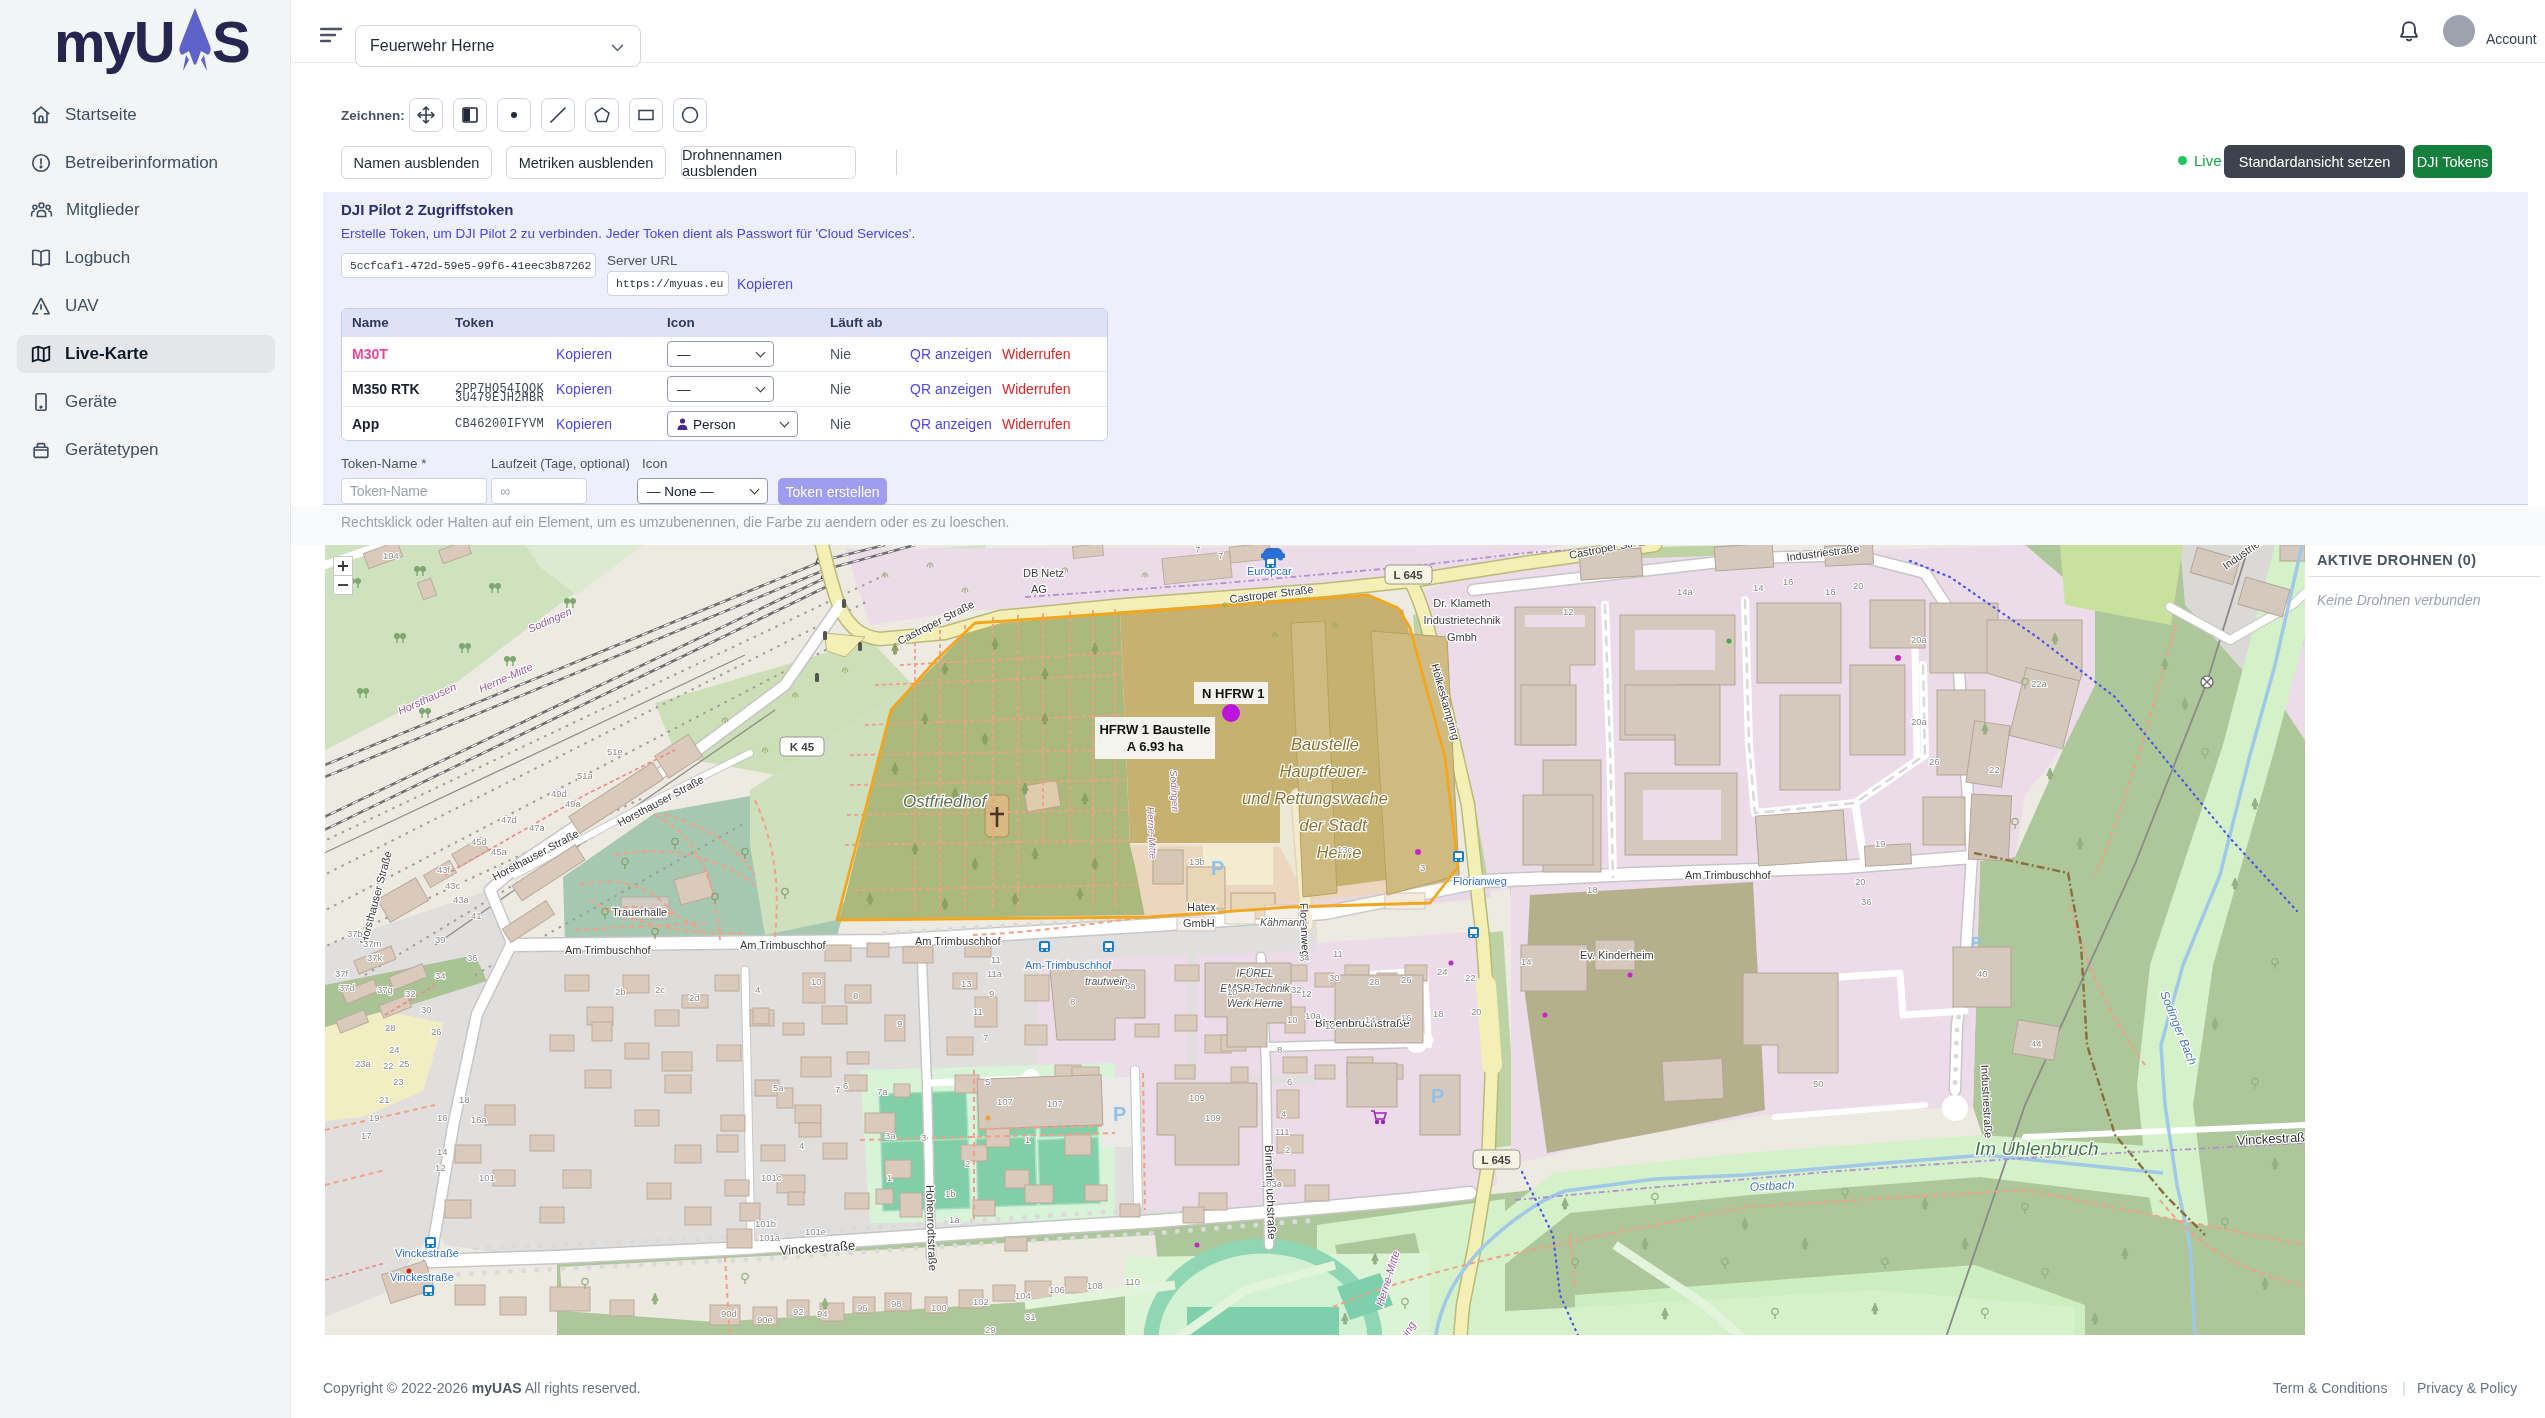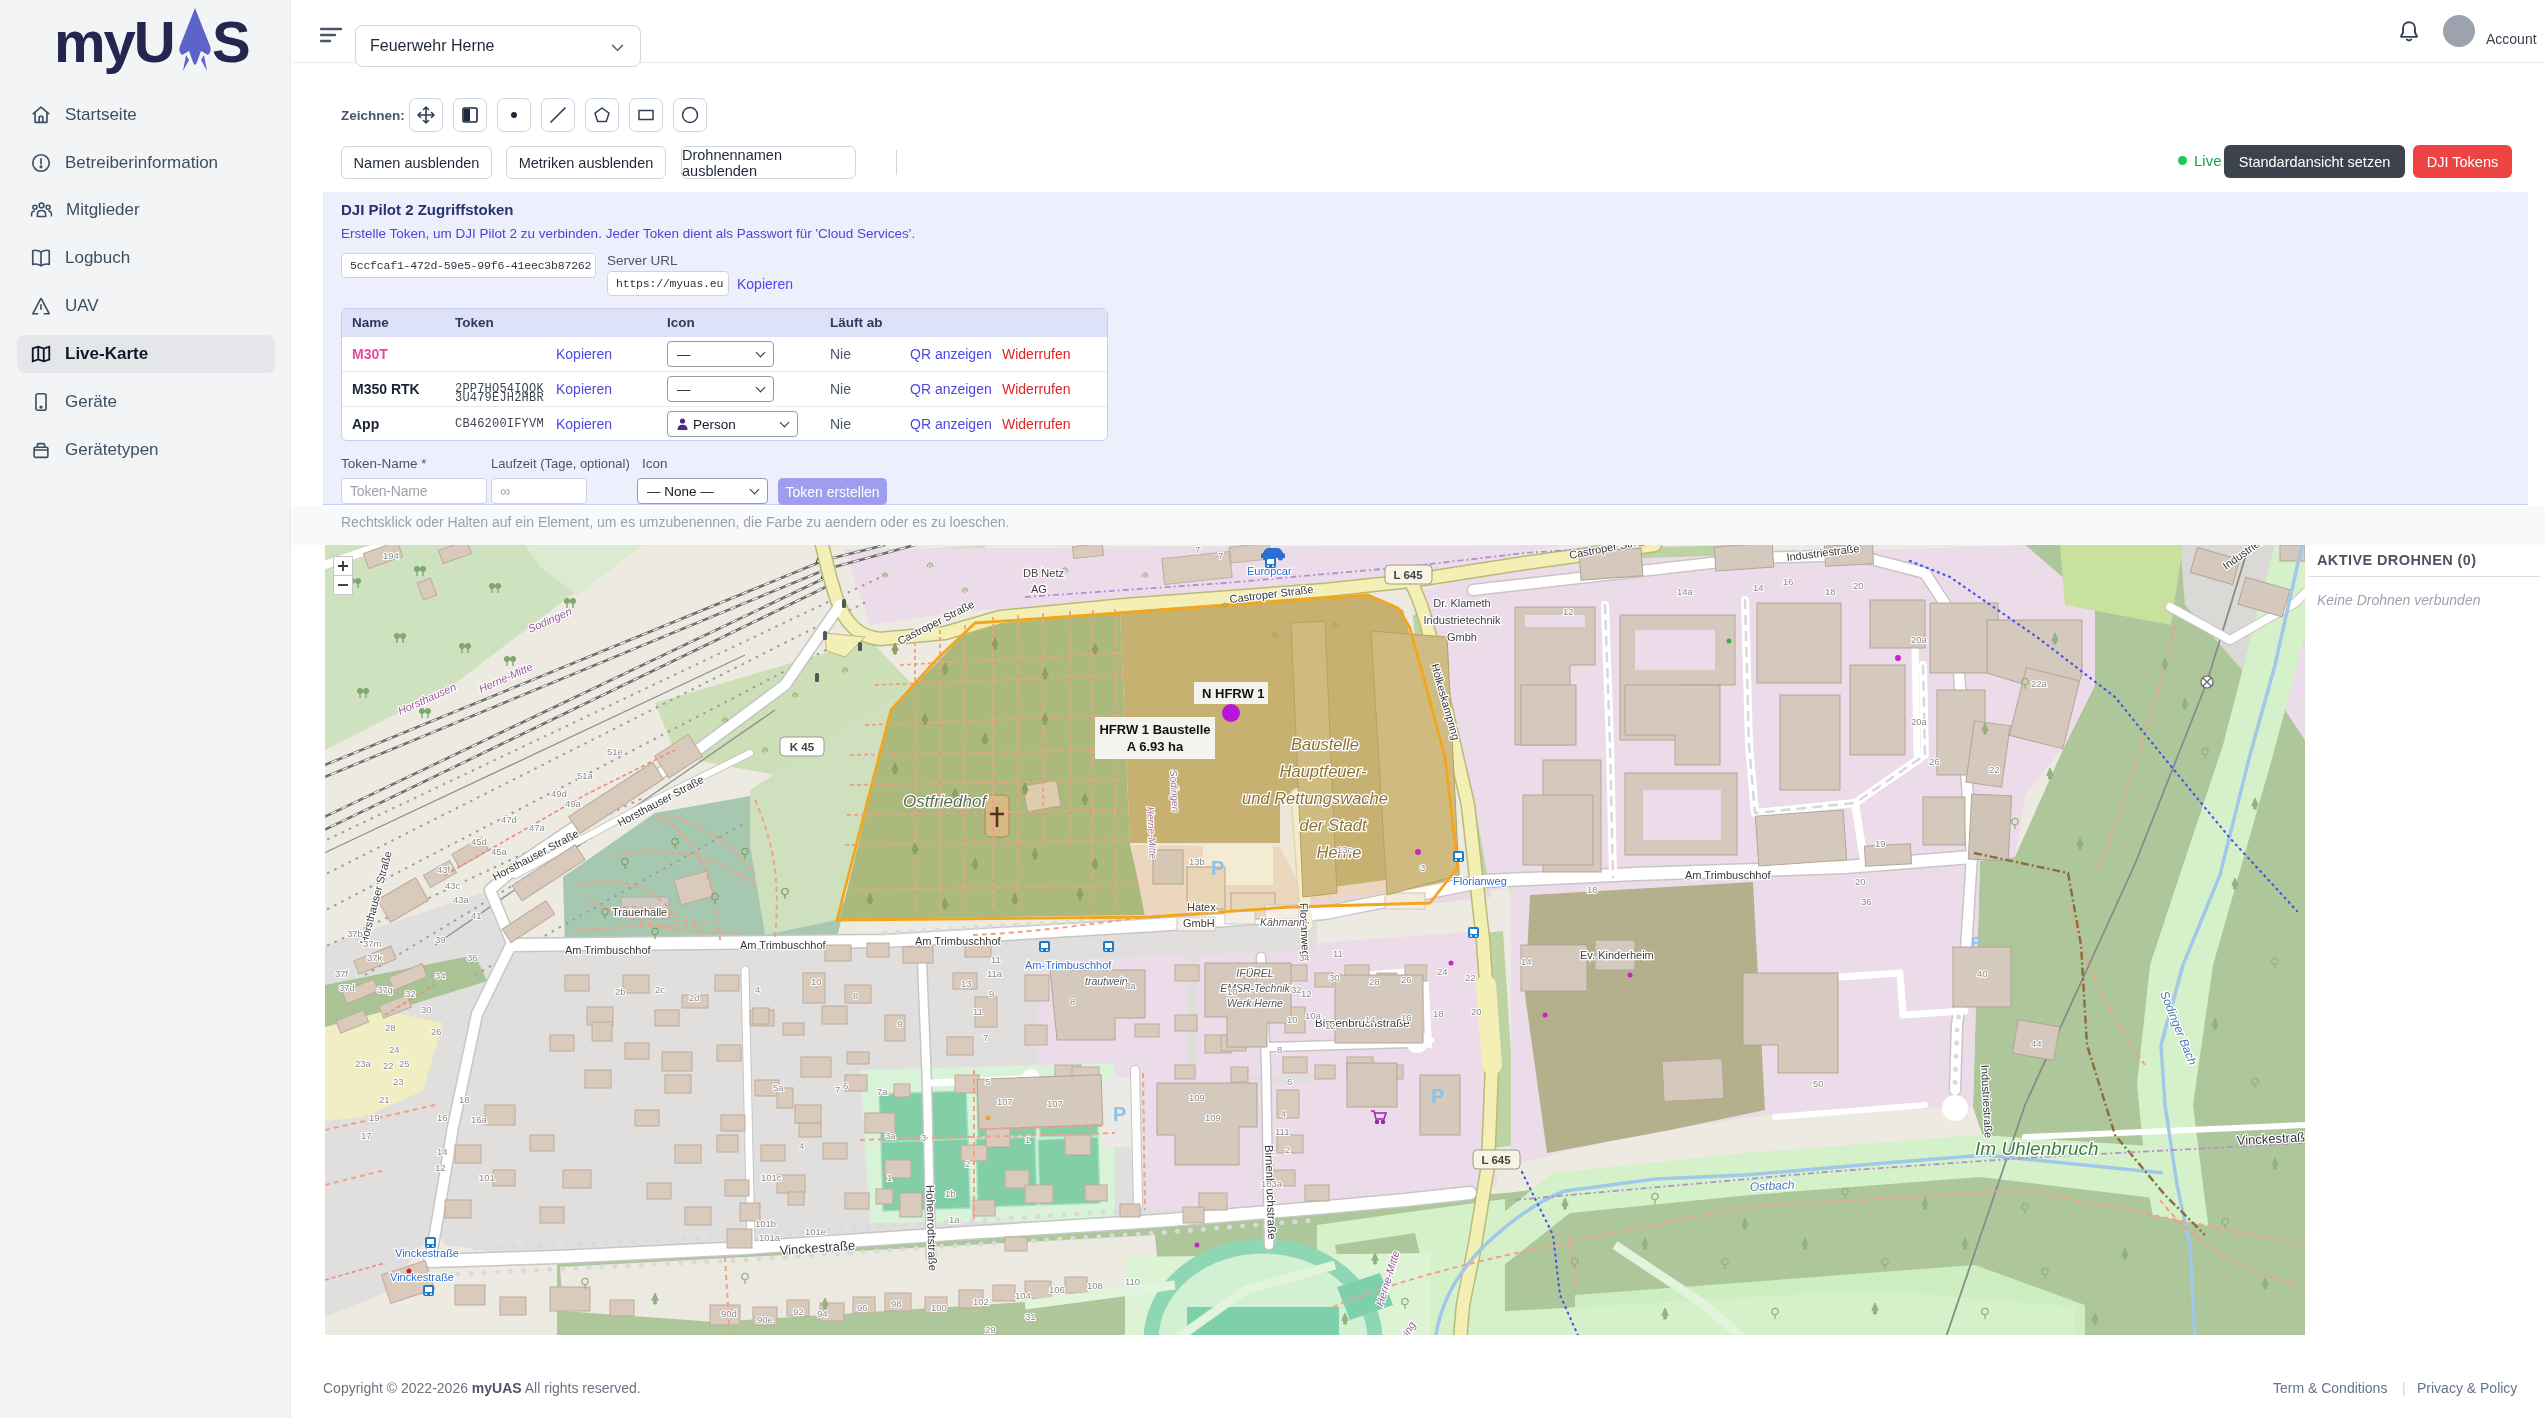--- a/index.html
+++ b/index.html
@@ -97,21 +97,21 @@
   </div>
 
 <div class="pillbtn" style="left:341px;width:151px;">Namen ausblenden</div>
 <div class="pillbtn" style="left:506px;width:160px;">Metriken ausblenden</div>
 <div class="pillbtn" style="left:681px;width:175px;">Drohnennamen ausblenden</div>
 <div class="abs" style="left:896px;top:150px;width:1px;height:25px;background:#d1d5db;"></div>
 
 <div class="abs" style="left:2178px;top:156px;width:9px;height:9px;border-radius:50%;background:#22c55e;"></div>
 <div class="abs" style="left:2194px;top:152px;font-size:15px;color:#16a34a;">Live</div>
 <div class="abs" style="left:2224px;top:145px;width:181px;height:33px;background:#3d434c;border-radius:6px;color:#fff;font-size:14.5px;display:flex;align-items:center;justify-content:center;">Standardansicht setzen</div>
-<div class="abs" style="left:2413px;top:145px;width:99px;height:33px;background:#ef4444;border-radius:6px;color:#fff;font-size:14.5px;display:flex;align-items:center;justify-content:center;">DJI Tokens</div>
+<div class="abs" style="left:2413px;top:145px;width:79px;height:33px;background:#15803d;border-radius:6px;color:#fff;font-size:14.5px;display:flex;align-items:center;justify-content:center;">DJI Tokens</div>
 
 <div id="panel"></div>
 <div class="abs" style="left:341px;top:201px;font-size:15px;font-weight:bold;color:#2a3170;">DJI Pilot 2 Zugriffstoken</div>
 <div class="abs" style="left:341px;top:226px;font-size:13.5px;color:#4946d9;">Erstelle Token, um DJI Pilot 2 zu verbinden. Jeder Token dient als Passwort für 'Cloud Services'.</div>
 <div class="lbl" style="left:341px;top:253px;">Workspace-ID</div>
 <div class="lbl" style="left:607px;top:253px;">Server URL</div>
 <div class="inp" style="left:341px;top:253px;width:255px;height:25px;">5ccfcaf1-472d-59e5-99f6-41eec3b87262</div>
 <div class="inp" style="left:607px;top:271px;width:122px;height:25px;">https://myuas.eu</div>
 <div class="abs link" style="left:737px;top:276px;font-size:14px;">Kopieren</div>
 

